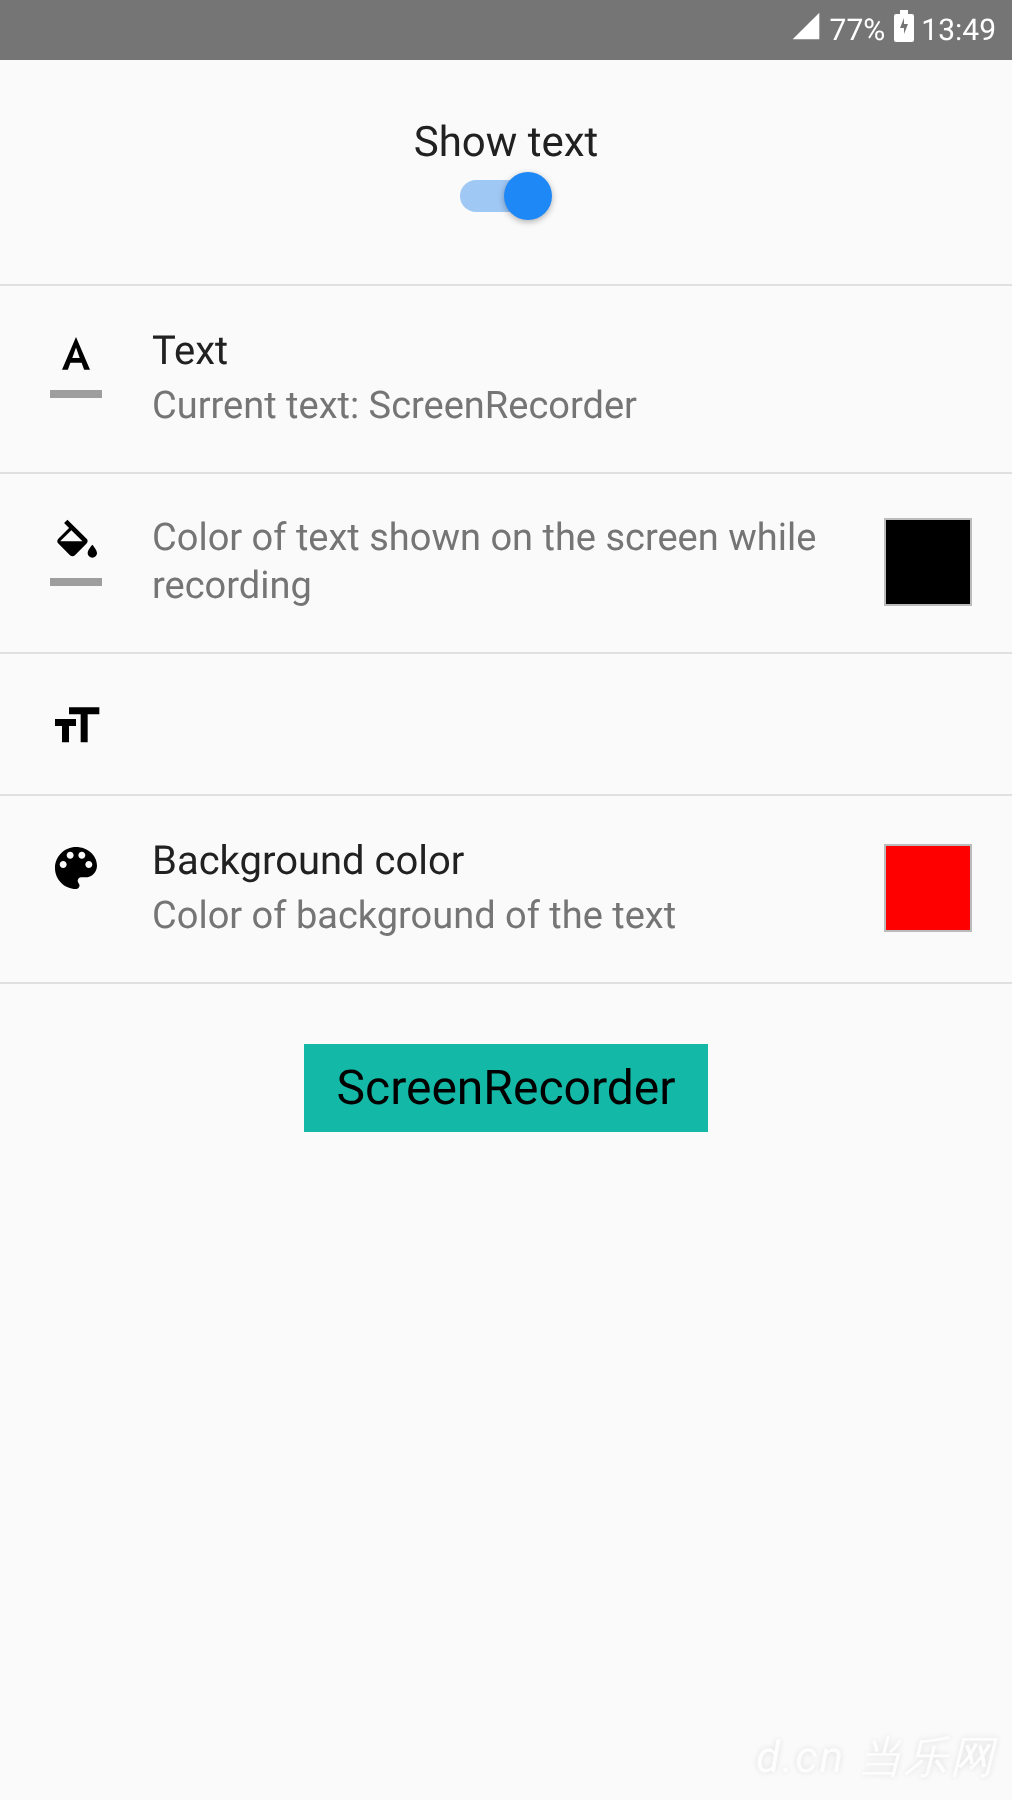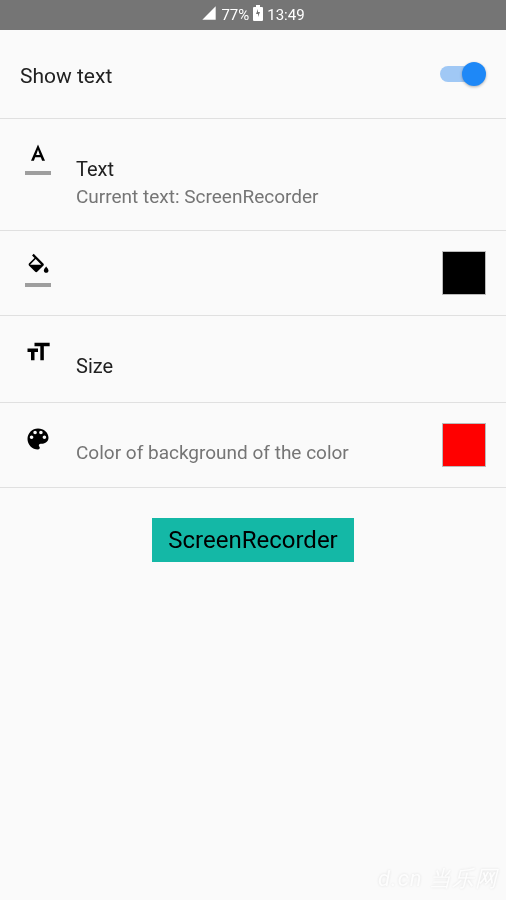--- a/index.html
+++ b/index.html
@@ -9,34 +9,35 @@
   background: #fafafa;
   font-family: Roboto, Arial, sans-serif;
   overflow: hidden;
   position: relative;
 }
 .status-bar {
   height: 30px;
   background: #757575;
   display: flex;
   align-items: center;
-  justify-content: center;
+  justify-content: flex-end;
   padding: 0 8px;
   color: #fff;
   font-size: 15px;
   gap: 4px;
 }
 .status-bar .signal svg { width: 16px; height: 16px; }
 .status-bar .battery-icon svg { width: 10px; height: 16px; }
 .divider { height: 1px; background: #e0e0e0; }
 
 .row {
   display: flex;
-  align-items: flex-end;
+  align-items: center;
   padding: 18px 20px;
+  flex-direction: column;
 }
 .row.header { padding: 30px 20px; }
 .row .title {
   flex: 1;
   font-size: 21px;
   color: #212121;
 }
 
 .toggle {
   width: 46px;
@@ -66,21 +67,21 @@
   gap: 20px;
 }
 .setting .icon {
   width: 36px;
   display: flex;
   flex-direction: column;
   align-items: center;
   padding-top: 2px;
 }
 .setting .icon svg { width: 28px; height: 28px; }
-.setting .text-col { flex: 1; min-width: 0; margin-top: 18px; }
+.setting .text-col { flex: 1; min-width: 0; }
 .setting .label {
   font-size: 20px;
   color: #212121;
   margin-bottom: 4px;
 }
 .setting .sub {
   font-size: 19px;
   color: #757575;
   line-height: 1.3;
 }
@@ -165,45 +166,46 @@
 <div class="divider"></div>
 
 <div class="setting">
   <div class="icon">
     <svg viewBox="0 0 24 24" fill="#000">
         <path d="M16.56 8.94L8.32.7 6.9 2.12l2.12 2.12-4.6 4.6c-.59.59-.59 1.54 0 2.12l5 5c.29.29.68.44 1.06.44s.77-.15 1.06-.44l5-5c.6-.58.6-1.53.02-2.02zM5.21 10L10 5.21 14.79 10H5.21zM19 11.5s-2 2.17-2 3.5c0 1.1.9 2 2 2s2-.9 2-2c0-1.33-2-3.5-2-3.5z"></path>
       </svg>
     <div class="underline-bar"></div>
   </div>
   <div class="text-col">
+    <div class="sub">Color of text shown on the screen while recording</div>
   </div>
   <div class="color-swatch" style="background:#000000"></div>
 </div>
 <div class="divider"></div>
 
 <div class="setting">
   <div class="icon">
     <svg viewBox="0 0 24 24" fill="#000">
         <path d="M9 4v3h5v12h3V7h5V4H9zM3 12h3v7h3v-7h3V9H3v3z"></path>
       </svg>
   </div>
   <div class="text-col">
-    <div class="label">Size</div>
   </div>
 </div>
 <div class="divider"></div>
 
 <div class="setting">
   <div class="icon">
     <svg viewBox="0 0 24 24" fill="#000">
         <path d="M12 3C7.03 3 3 7.03 3 12s4.03 9 9 9c.83 0 1.5-.67 1.5-1.5 0-.39-.15-.74-.39-1.01-.23-.26-.38-.61-.38-.99 0-.83.67-1.5 1.5-1.5H16c2.76 0 5-2.24 5-5 0-4.42-4.03-8-9-8zm-5.5 9c-.83 0-1.5-.67-1.5-1.5S5.67 9 6.5 9 8 9.67 8 10.5 7.33 12 6.5 12zm3-4C8.67 8 8 7.33 8 6.5S8.67 5 9.5 5s1.5.67 1.5 1.5S10.33 8 9.5 8zm5 0c-.83 0-1.5-.67-1.5-1.5S13.67 5 14.5 5s1.5.67 1.5 1.5S15.33 8 14.5 8zm3 4c-.83 0-1.5-.67-1.5-1.5S16.67 9 17.5 9s1.5.67 1.5 1.5-.67 1.5-1.5 1.5z"></path>
       </svg>
   </div>
   <div class="text-col">
-    <div class="sub">Color of background of the color</div>
+    <div class="label">Background color</div>
+    <div class="sub">Color of background of the text</div>
   </div>
   <div class="color-swatch" style="background:#ff0000"></div>
 </div>
 <div class="divider"></div>
 
 <div class="preview-area">
   <div class="preview-badge">ScreenRecorder</div>
 </div>
 
 <div class="watermark">d.cn 当乐网</div>

